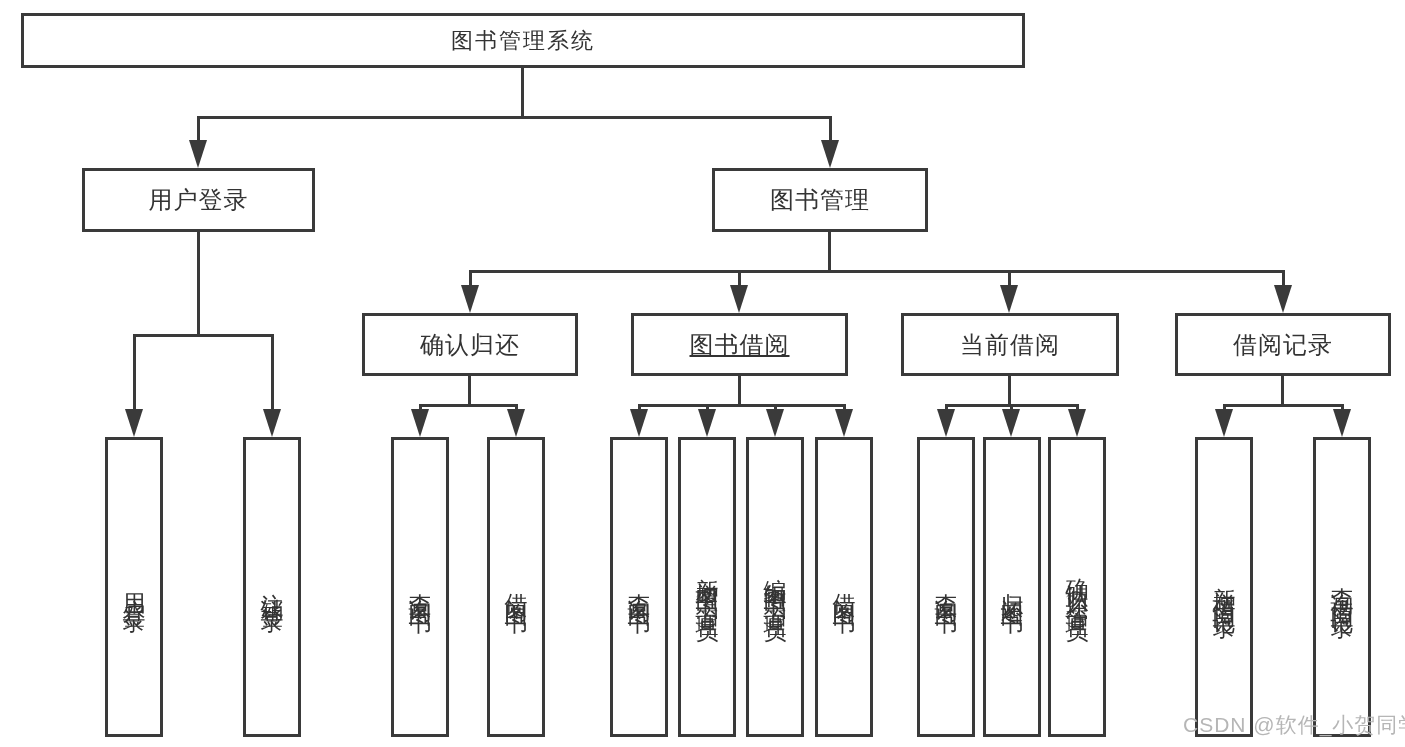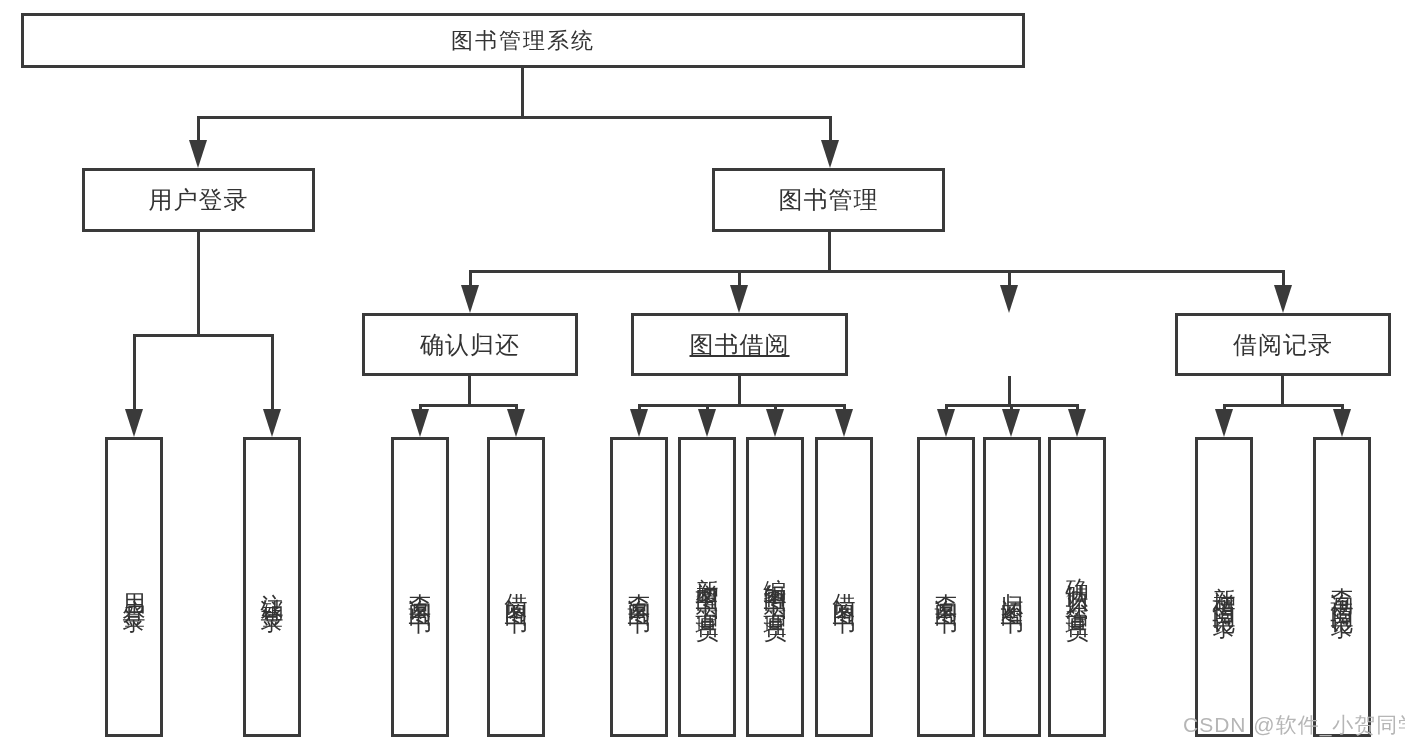--- a/index.html
+++ b/index.html
@@ -66,21 +66,21 @@
   <div class="hline" style="left:197px;top:116px;width:635px;"></div>
 
   <div class="vline" style="left:197px;top:116px;height:28px;"></div>
   <div class="arrowhead" style="left:189px;top:140px;"></div>
   <div class="vline" style="left:829px;top:116px;height:28px;"></div>
   <div class="arrowhead" style="left:821px;top:140px;"></div>
 
   <div class="box hlabel" style="left:82px;top:168px;width:233px;height:64px;">
     <span>用户登录</span>
   </div>
-  <div class="box hlabel" style="left:712px;top:168px;width:233px;height:64px;">
+  <div class="box hlabel" style="left:712px;top:168px;width:216px;height:64px;">
     <span>图书管理</span>
   </div>
 
   <div class="vline" style="left:197px;top:232px;height:103px;"></div>
   <div class="hline" style="left:133px;top:334px;width:141px;"></div>
   <div class="vline" style="left:133px;top:334px;height:76px;"></div>
   <div class="arrowhead" style="left:125px;top:409px;"></div>
   <div class="vline" style="left:271px;top:334px;height:76px;"></div>
   <div class="arrowhead" style="left:263px;top:409px;"></div>
 
@@ -93,20 +93,23 @@
   <div class="vline" style="left:1008px;top:270px;height:17px;"></div>
   <div class="arrowhead" style="left:1000px;top:285px;"></div>
   <div class="vline" style="left:1282px;top:270px;height:17px;"></div>
   <div class="arrowhead" style="left:1274px;top:285px;"></div>
 
   <div class="box hlabel" style="left:362px;top:313px;width:216px;height:63px;">
     <span>确认归还</span>
   </div>
   <div class="box hlabel" style="left:631px;top:313px;width:217px;height:63px;text-decoration:underline;">
     <span>图书借阅</span>
+  </div>
+  <div class="box hlabel" style="left:901px;top:313px;width:218px;height:63px;">
+    <span>当前借阅</span>
   </div>
   <div class="box hlabel" style="left:1175px;top:313px;width:216px;height:63px;">
     <span>借阅记录</span>
   </div>
 
   <div class="vline" style="left:468px;top:376px;height:31px;"></div>
   <div class="hline" style="left:419px;top:404px;width:99px;"></div>
   <div class="vline" style="left:419px;top:404px;height:8px;"></div>
   <div class="arrowhead" style="left:411px;top:409px;"></div>
   <div class="vline" style="left:515px;top:404px;height:8px;"></div>

